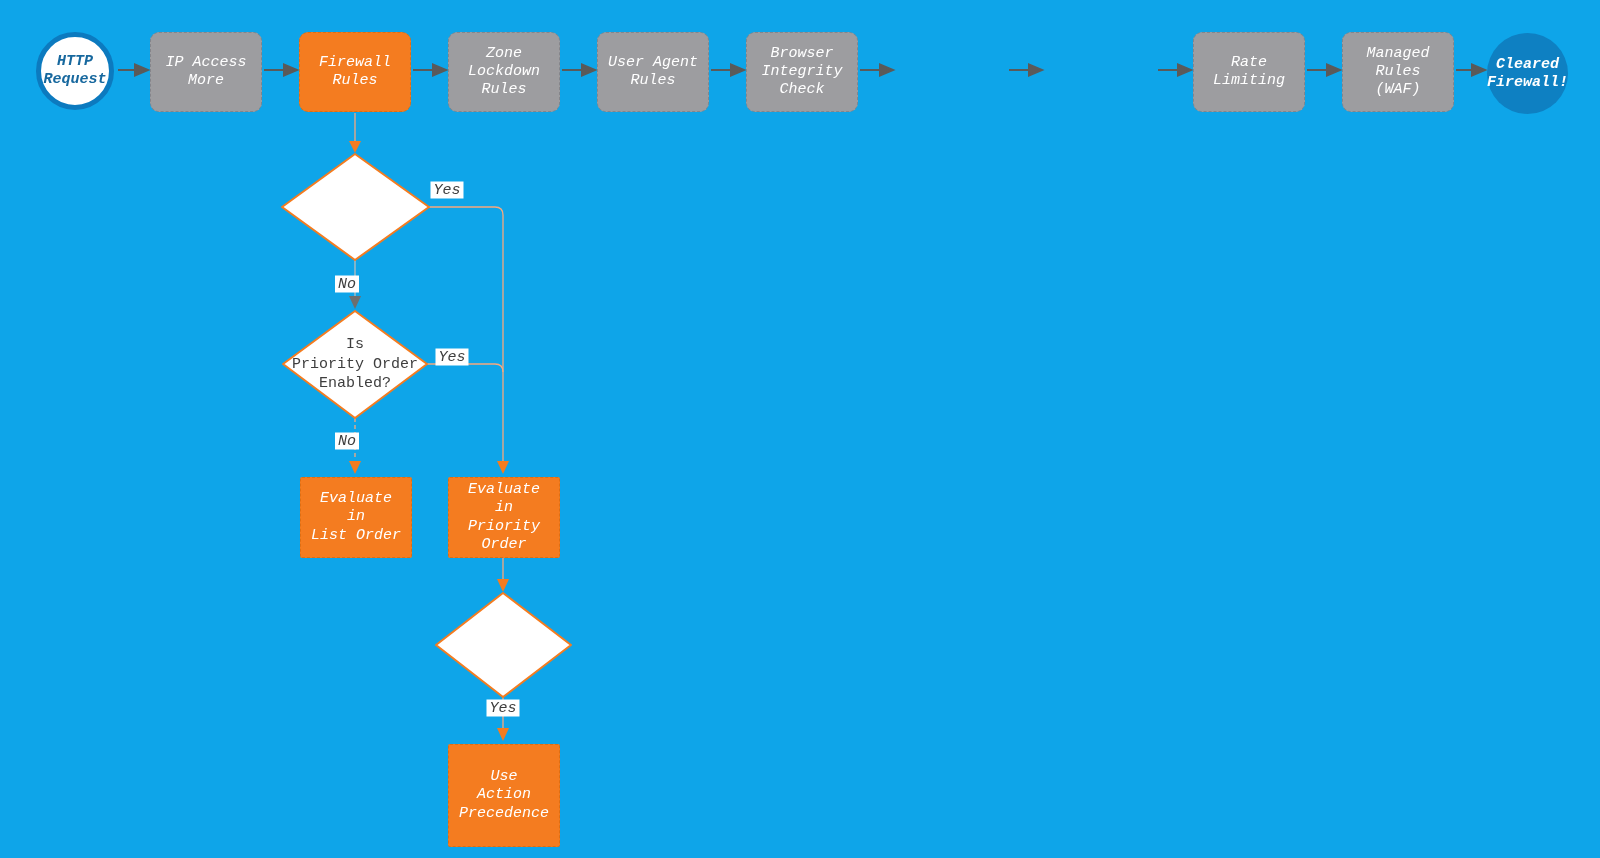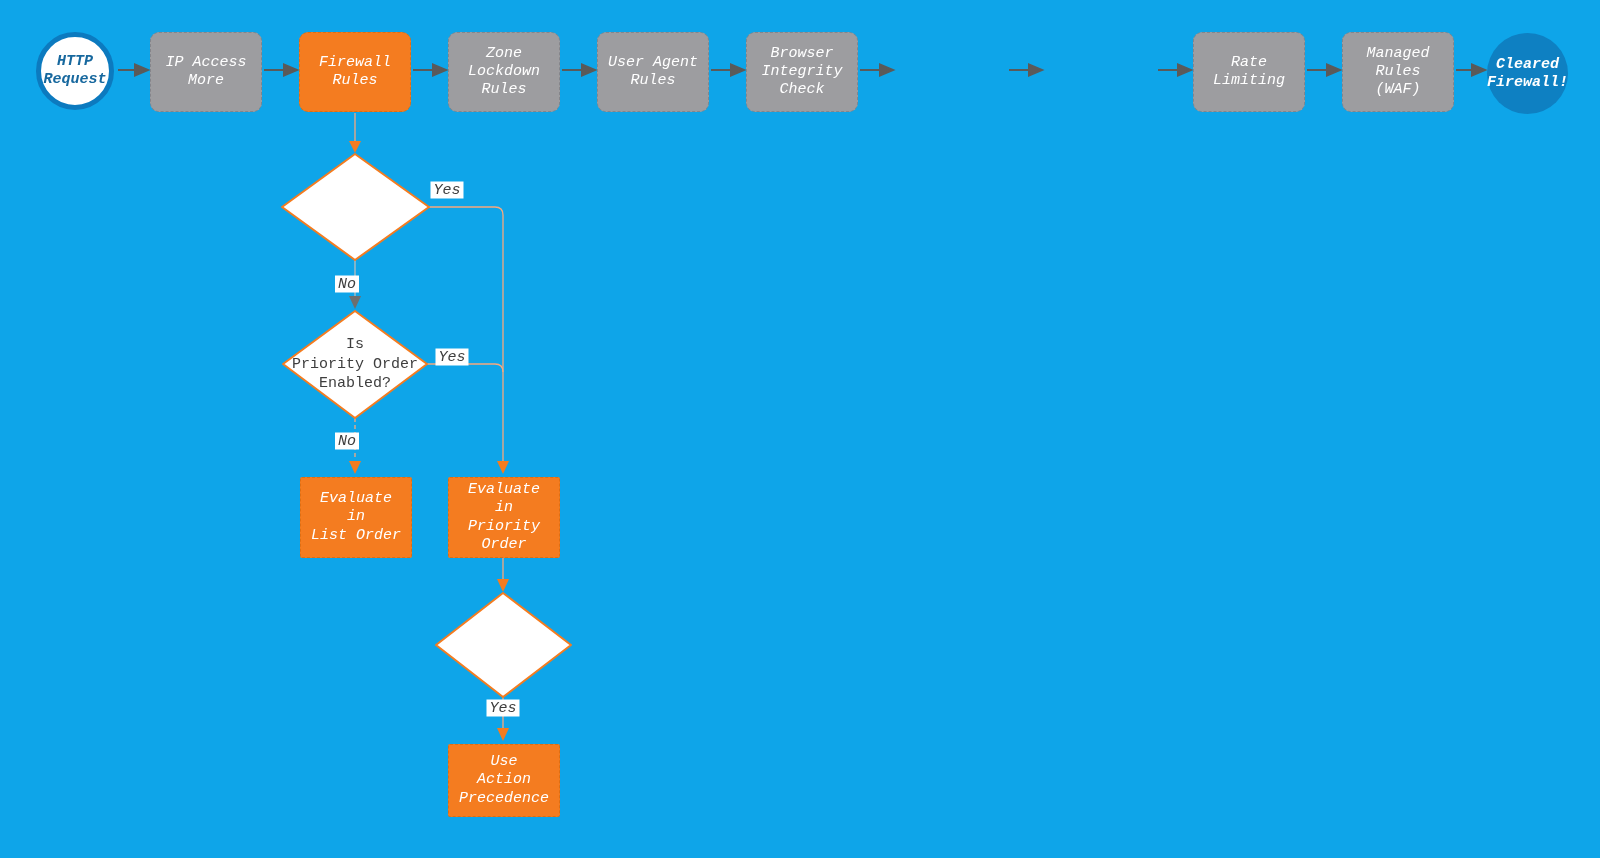--- a/index.html
+++ b/index.html
@@ -161,19 +161,19 @@
   <div class="node action orange" style="left:300px; top:477px">
     <span class="lbl">Evaluate
 in
 List Order</span>
   </div>
   <div class="node action orange" style="left:448px; top:477px">
     <span class="lbl">Evaluate
 in
 Priority Order</span>
   </div>
-  <div class="node action orange" style="left:448px; top:744px; height:73px">
+  <div class="node action orange" style="left:448px; top:744px; height:103px">
     <span class="lbl">Use
 Action
 Precedence</span>
   </div>
 
 </div>
 
 </body></html>

